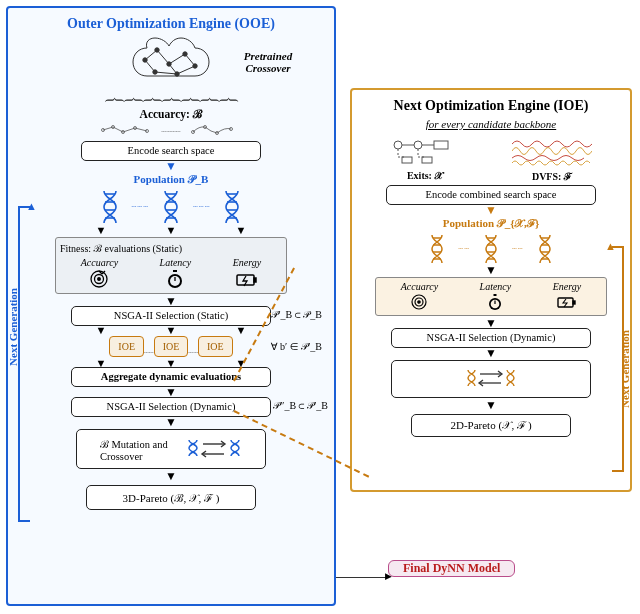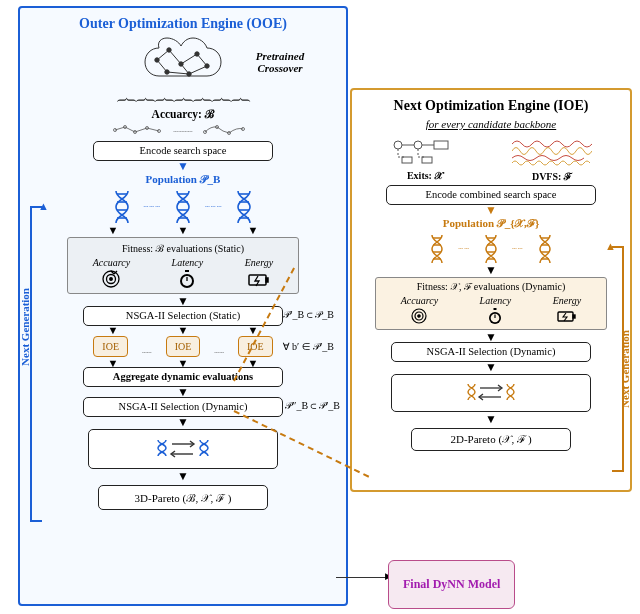--- a/index.html
+++ b/index.html
@@ -1,18 +1,18 @@
 <!DOCTYPE html>
 <html><head>
 <meta charset="utf-8">
 <style>
 *{box-sizing:border-box;margin:0;padding:0}
 body{font-family:"Times New Roman",serif;background:#fff;width:640px;height:614px;position:relative;font-size:11px;color:#000}
 .panel{position:absolute;border-radius:4px;padding:8px}
-.ooe{left:18px;top:6px;width:330px;height:600px;border:2px solid #1b5fd6;background:#f6faff}
+.ooe{left:6px;top:6px;width:330px;height:600px;border:2px solid #1b5fd6;background:#f6faff}
 .ioe{left:350px;top:88px;width:282px;height:404px;border:2px solid #d49a2f;background:#fff}
 .title{font-weight:bold;font-size:14px;text-align:center}
 .ooe .title{color:#1b5fd6}
 .ioe .title{color:#000}
 .sub{font-style:italic;text-align:center;text-decoration:underline;font-size:11px;margin-top:4px}
 .supernet{position:relative;height:60px;margin-top:4px}
 .brain{position:absolute;left:50%;transform:translateX(-50%);top:0}
 .supernet-lbl{position:absolute;right:28px;top:14px;font-style:italic;font-weight:bold;font-size:11px;width:60px;text-align:center;line-height:1.1}
 .brace{font-size:22px;text-align:center;line-height:6px;letter-spacing:-3px;height:8px;overflow:hidden;color:#222;margin-top:-2px}
 .backbones{text-align:center;font-weight:bold;font-size:11.5px;margin-top:4px}
@@ -23,35 +23,35 @@
 .box.w2{width:200px}
 .box.w3{width:210px}
 .pop{text-align:center;font-weight:bold;margin-top:3px}
 .ooe .pop{color:#1b5fd6}
 .ioe .pop{color:#c77a10}
 .dnarow{display:flex;justify-content:center;gap:12px;align-items:center;margin:3px 0}
 .dnarow .dots{color:#1b5fd6;font-size:8px;letter-spacing:1px}
 .ioe .dnarow .dots{color:#c77a10}
 .fit{border:1.2px solid #888;background:#ecf0f4;border-radius:3px;padding:3px 4px;margin:3px auto;width:232px}
 .ioe .fit{background:#fbf2e2;width:232px}
-.fit-title{text-align:center;font-size:10px;margin-bottom:2px}
+.fit-title{font-size:10px;margin-bottom:2px}
 .fit-row{display:flex;justify-content:space-around}
 .fit-col{text-align:center;font-style:italic;font-size:10px}
 .fit-col svg{display:block;margin:1px auto}
 .arr{text-align:center;font-size:12px;line-height:8px;margin:1px 0}
-.ioerow{display:flex;justify-content:center;gap:14px;align-items:flex-end;margin:2px 0}
+.ioerow{display:flex;justify-content:center;align-items:flex-end;margin:2px 0}
 .ioebox{border:1.2px solid #c77a10;background:#f8efe0;border-radius:4px;padding:4px 8px;color:#a35f00;font-size:10px}
 .sidenote{position:absolute;font-size:10px}
 .vlabel{position:absolute;color:#1b5fd6;font-weight:bold;font-size:11px;writing-mode:vertical-rl;transform:rotate(180deg);top:280px;left:-1px}
 .ioe .vlabel{color:#c77a10;left:auto;right:-1px;top:240px}
 .mutbox{border:1.2px solid #222;border-radius:5px;background:#fff;padding:4px 6px;margin:3px auto;display:flex;align-items:center;justify-content:center;gap:6px;font-size:10.5px}
 .ooe .mutbox{width:190px}
 .ioe .mutbox{width:200px}
 .pareto{border:1.3px solid #222;border-radius:5px;background:#fff;padding:4px 8px;text-align:center;margin:5px auto;width:170px;font-size:11px}
-.final{position:absolute;left:388px;top:560px;border:1.6px solid #b94c8a;background:#f6e9f1;border-radius:6px;padding:16px 14px;font-weight:bold;font-size:12px;color:#a21caf}
+.final{position:absolute;left:388px;top:560px;border:1.6px solid #b94c8a;background:#f6e9f1;border-radius:6px;padding:0 14px;font-weight:bold;font-size:12px;color:#b91c1c}
 .exits{display:flex;justify-content:space-around;align-items:center;margin:6px 4px 2px}
 .exits-col{text-align:center;font-size:10px}
 .exits-col .lbl{font-weight:bold;margin-top:1px}
 .loop-line-ooe{position:absolute;left:10px;top:198px;width:12px;height:316px;border-left:2px solid #1b5fd6;border-top:2px solid #1b5fd6;border-bottom:2px solid #1b5fd6}
 .loop-arrow-ooe{position:absolute;left:18px;top:192px;color:#1b5fd6;font-size:11px}
 .loop-line-ioe{position:absolute;right:6px;top:156px;width:12px;height:226px;border-right:2px solid #c77a10;border-top:2px solid #c77a10;border-bottom:2px solid #c77a10}
 .loop-arrow-ioe{position:absolute;right:14px;top:150px;color:#c77a10;font-size:11px}
 .connector{position:absolute;border-top:2px dashed #c77a10;transform-origin:left center}
 .arr3{display:flex;justify-content:space-around;width:210px;margin:0 auto;font-size:11px;line-height:8px}
 .pareto-conn{position:absolute;left:336px;top:577px;width:52px;border-top:1.5px solid #333}
@@ -211,20 +211,21 @@
     </div>
   <div class="box w2" style="font-weight:bold"><span>Aggregate dynamic evaluations</span></div>
   <div class="arr">▼</div>
   <div style="position:relative">
     <div class="box w2">NSGA-II Selection (Dynamic)</div>
     <div class="sidenote" style="right:-2px;top:3px">𝒫″_B ⊂ 𝒫′_B</div>
   </div>
   <div class="arr">▼</div>
 
   <div class="mutbox">
+    <span style="width:80px">ℬ  Mutation and Crossover</span>
     <svg width="56" height="30">
         <g fill="none" stroke="#1b5fd6" stroke-width="1.4">
       <path d="M3 6c0 4 8 4 8 8s-8 4-8 8M11 6c0 4-8 4-8 8s8 4 8 8"></path>
           <path d="M45 6c0 4 8 4 8 8s-8 4-8 8M53 6c0 4-8 4-8 8s8 4 8 8"></path>
       <line x1="17" y1="10" x2="38" y2="10" stroke="#333" marker-end=""></line>
           <path d="M35 7l4 3-4 3" stroke="#333"></path>
       <line x1="38" y1="20" x2="17" y2="20" stroke="#333"></line>
           <path d="M20 17l-4 3 4 3" stroke="#333"></path>
     </g>
       </svg>
@@ -301,21 +302,20 @@
           <line x1="5" y1="5" x2="13" y2="5"></line>
           <line x1="5" y1="12" x2="13" y2="12"></line>
           <line x1="5" y1="19" x2="13" y2="19"></line>
           <line x1="5" y1="26" x2="13" y2="26"></line>
         </g>
       </svg>
   </div>
   <div class="arr">▼</div>
 
   <div class="fit">
-    <div class="fit-title"><span>Fitness: 𝒳, ℱ  evaluations (Dynamic)</span></div>
     <div class="fit-row">
       <div class="fit-col"><span>Accuarcy</span>
         <svg width="18" height="18">
             <g fill="none" stroke="#000" stroke-width="1.2">
               <circle cx="9" cy="9" r="7"></circle>
               <circle cx="9" cy="9" r="4"></circle>
               <circle cx="9" cy="9" r="1.2" fill="#000"></circle>
             </g>
           </svg>
       </div>

